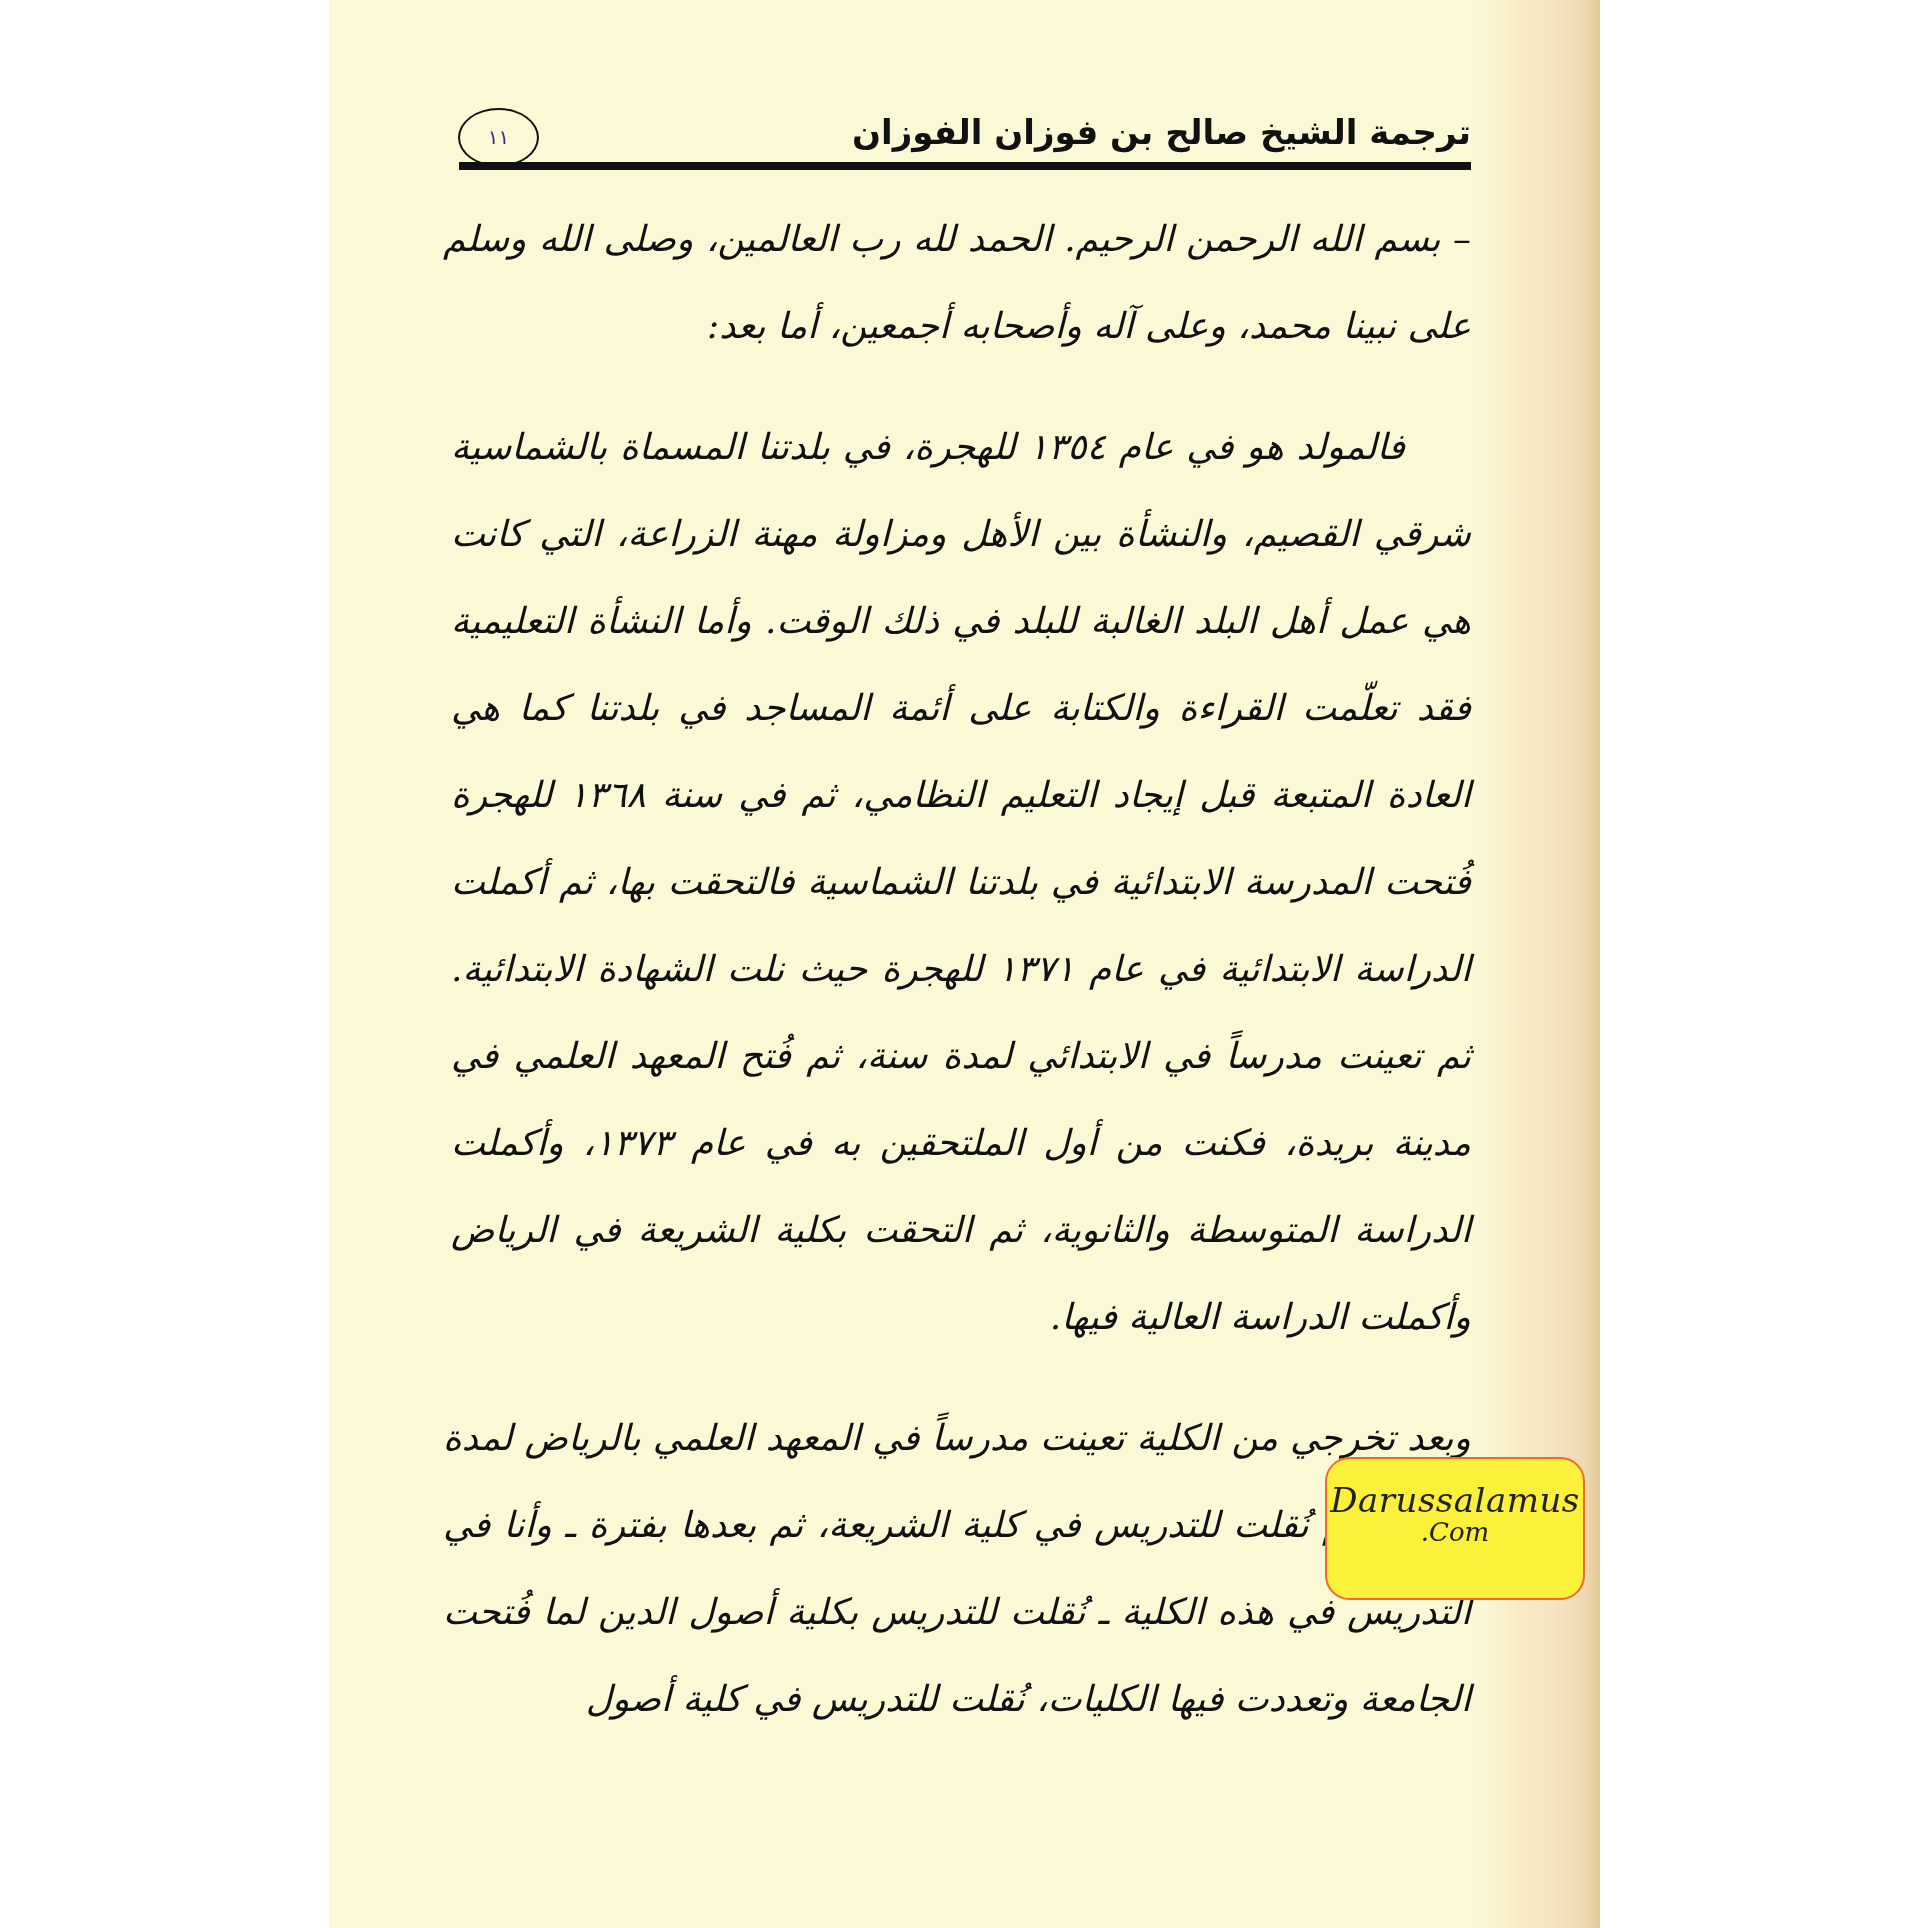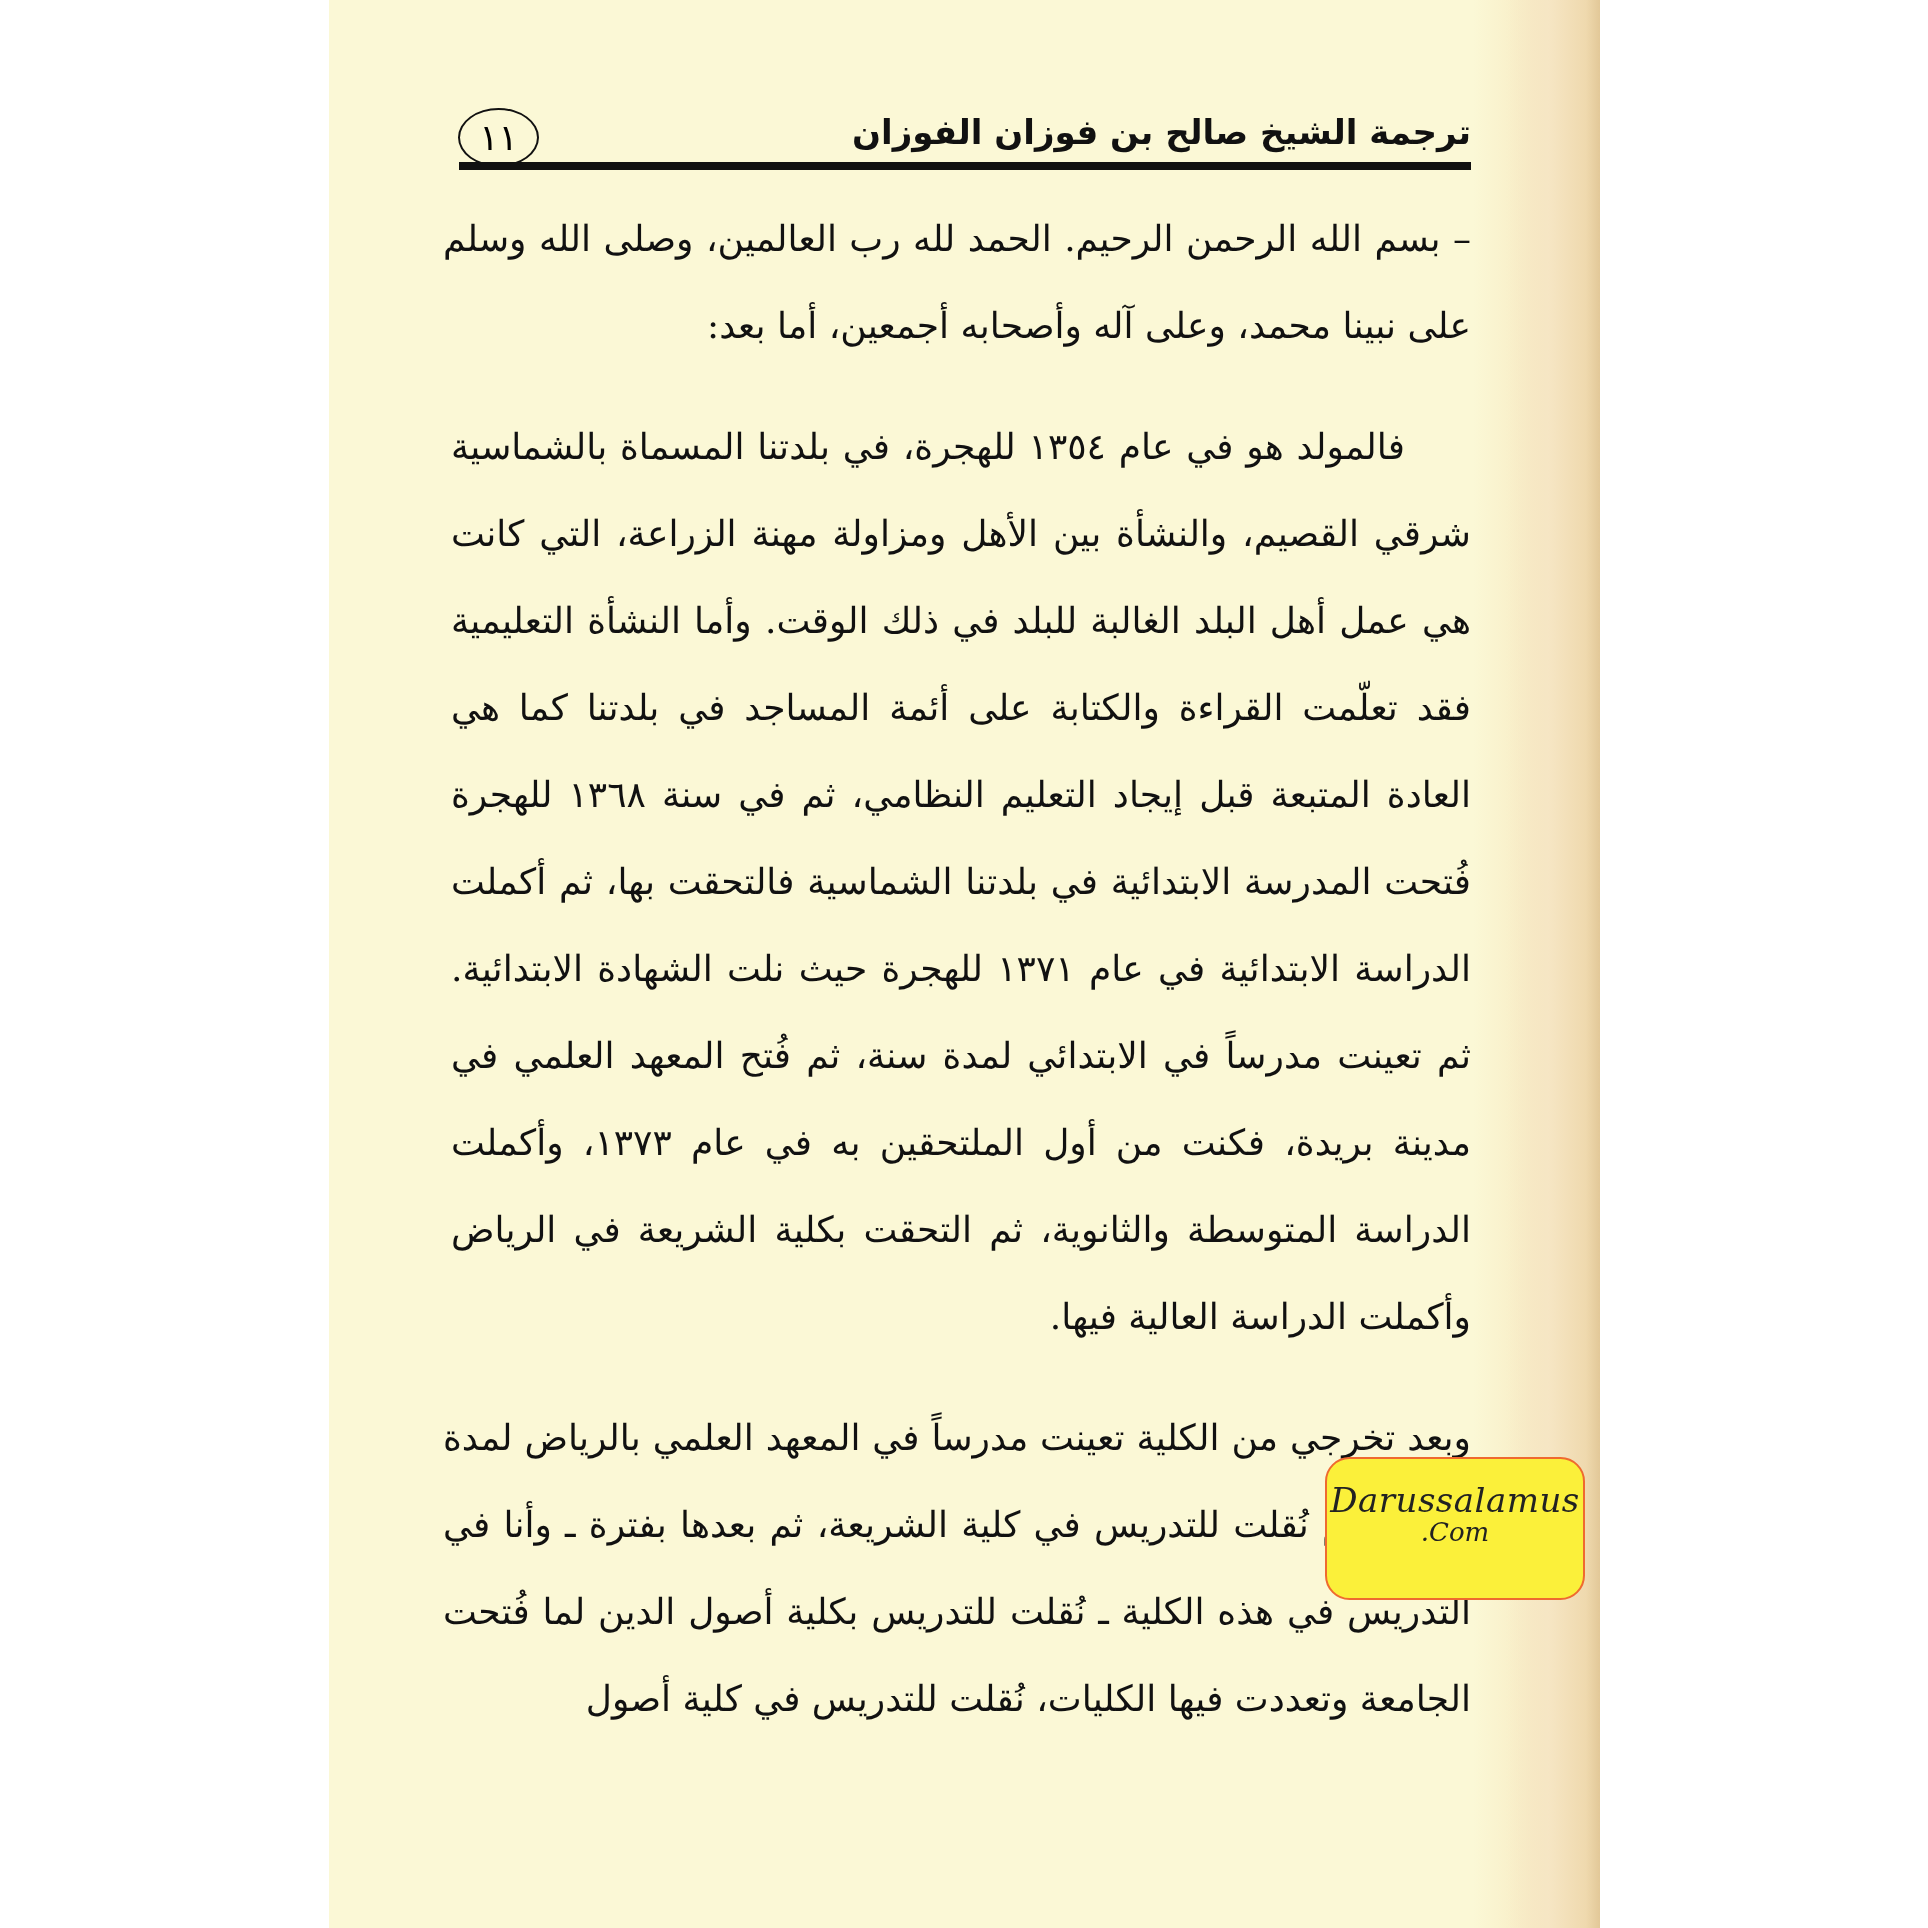--- a/index.html
+++ b/index.html
@@ -49,24 +49,24 @@
     }
     .page-number {
       position: absolute;
       left: 0;
       top: 0;
       width: 77px;
       height: 55px;
       border: 2.8px solid #111;
       border-radius: 50%;
       font-family: "DejaVu Sans", sans-serif;
-      font-size: 36px;
+      font-size: 20px;
       line-height: 55px;
       text-align: center;
-      color: #000000;
+      color: #4c1d95;
     }
     .head-rule {
       position: absolute;
       left: 459px;
       top: 162px;
       width: 1012px;
       height: 7.5px;
       background: #111;
     }
     .body-text {
@@ -74,20 +74,21 @@
       left: 443px;
       top: 195px;
       width: 1028px;
       direction: rtl;
       text-align: justify;
       text-align-last: right;
       font-family: "DejaVu Serif", serif;
       font-size: 36px;
       line-height: 87px;
       color: #111;
+      font-style: italic;
     }
     .body-text p {
       margin: 0;
     }
     .body-text p.indent {
       text-indent: 66px;
       margin-left: 8px;
     }
     .body-text p.gap {
       margin-top: 34px;

